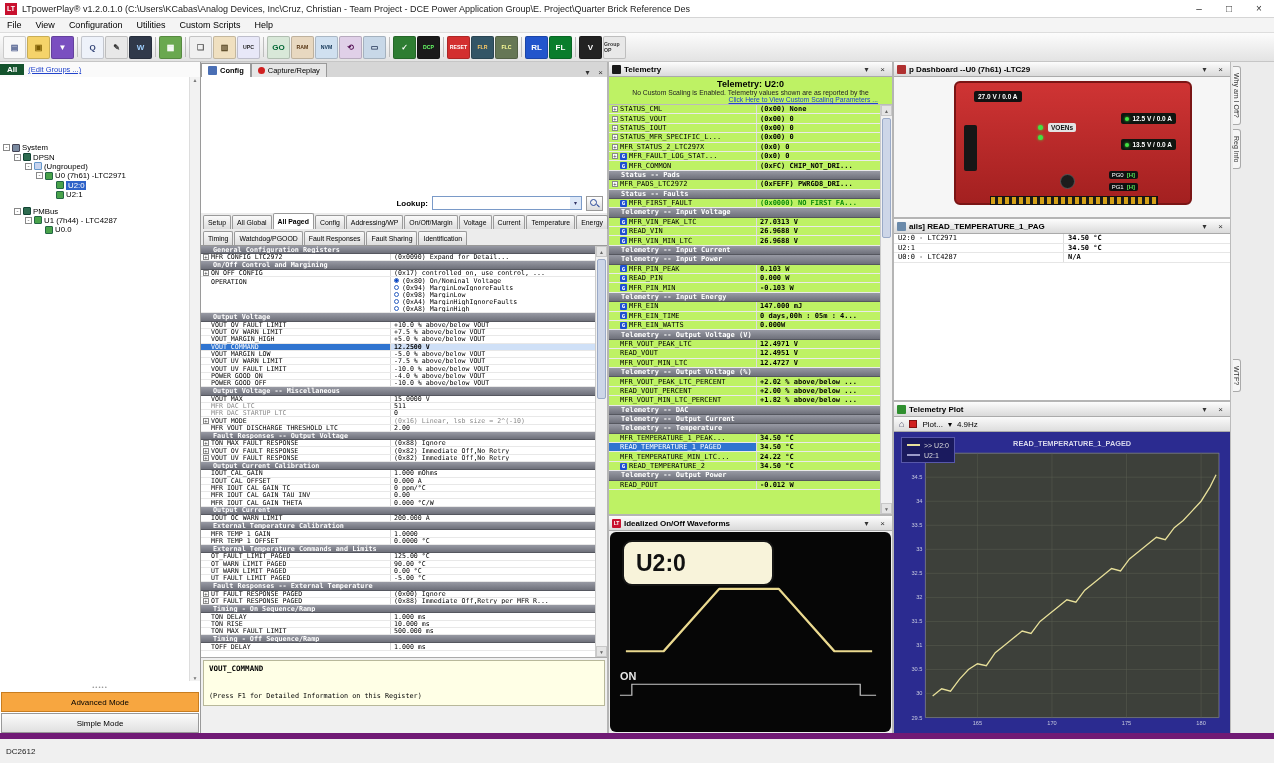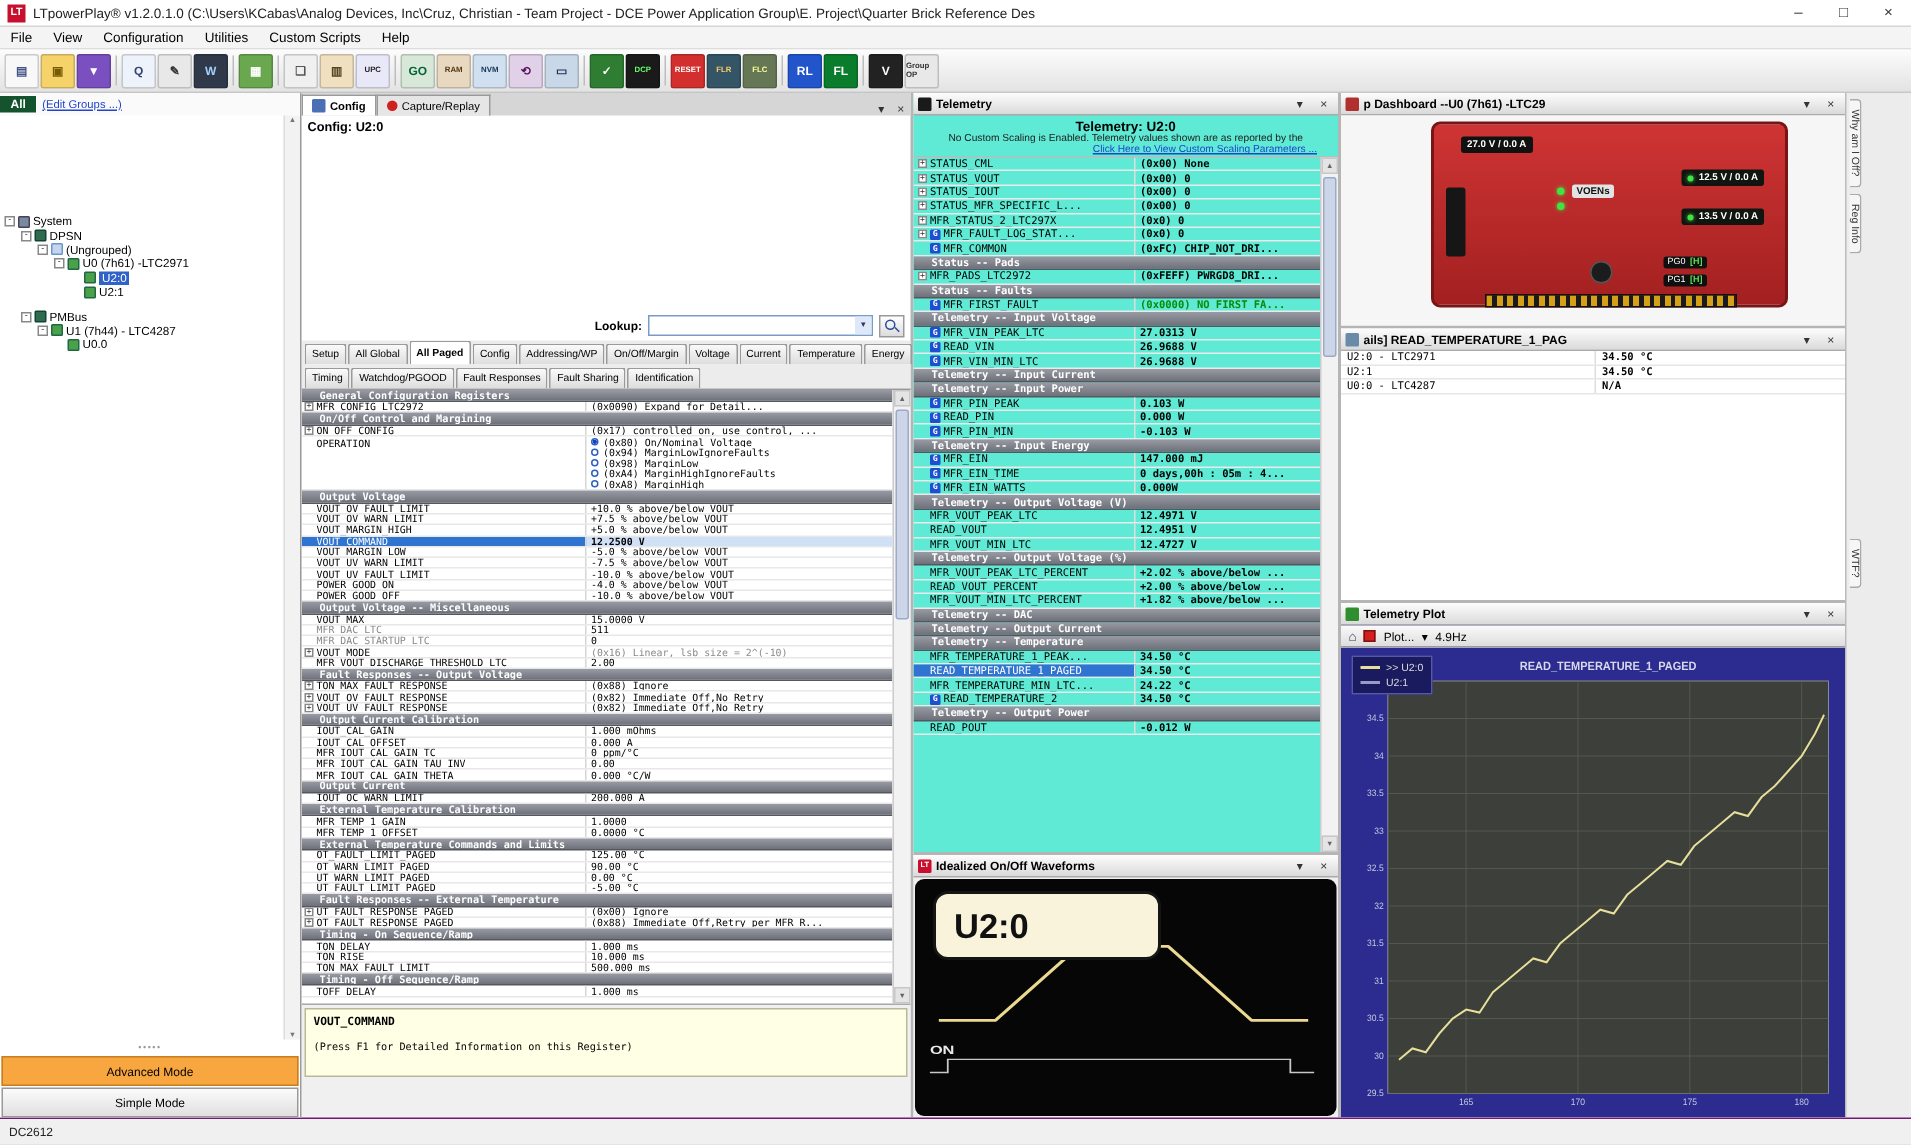--- a/index.html
+++ b/index.html
@@ -76,24 +76,24 @@
 .opt{height:7.3px;display:flex;align-items:center;gap:3px;padding-left:3px;white-space:nowrap;overflow:hidden;}
 .radio-dot{width:5px;height:5px;border-radius:50%;border:1px solid #2b5fc0;background:#fff;flex:none;}
 .radio-dot.on{background:radial-gradient(circle,#0a45c8 55%,#fff 75%);}
 .vscroll{width:12px;background:#f2f2f2;border-left:1px solid #ccc;display:flex;flex-direction:column;align-items:center;flex:none;}
 .vs-arrow{width:100%;height:11px;background:#e4e4e4;border:1px solid #c8c8c8;font-size:5px;color:#666;display:flex;align-items:center;justify-content:center;}
 .vs-thumb{width:9px;background:#cdd6e8;border:1px solid #9aaac8;border-radius:2px;margin-top:2px;}
 .vs-fill{flex:1;}
 .cfg-footer{height:76px;background:#f0f0f0;border-top:1px solid #aaa;padding:2px;flex:none;}
 .cfg-info{background:#ffffe6;border:1px solid #b8b89a;height:46px;padding:3px 5px;font-family:"DejaVu Sans Mono",monospace;}
 .cfg-info .t{font-size:7.5px;font-weight:bold;}
-.cfg-info .d{font-size:6.8px;margin-top:9px;}
+.cfg-info .d{font-size:6.8px;margin-top:19px;}
 
 .tele-col{width:285px;display:flex;flex-direction:column;border-right:2px solid #b5b5b5;}
-.tele-panel{height:506px;background:#5eead4;display:flex;flex-direction:column;}
+.tele-panel{height:452px;background:#bef264;display:flex;flex-direction:column;}
 .panel-titlebar{height:15px;background:linear-gradient(#fdfdfd,#dadada);border-bottom:1px solid #aaa;display:flex;align-items:center;gap:3px;font-size:8px;font-weight:bold;padding:0 3px;flex:none;white-space:nowrap;overflow:hidden;}
 .tele-title{font-size:9px;font-weight:bold;text-align:center;margin-top:2px;}
 .tele-sub{font-size:6.8px;text-align:center;color:#222;}
 .tele-link{font-size:6.8px;color:#2244cc;text-decoration:underline;text-align:right;padding-right:14px;}
 .tele-grid-wrap{flex:1;display:flex;overflow:hidden;border-top:1px solid #bbb;margin-top:1px;}
 .tele-grid{flex:1;overflow:hidden;font-family:"DejaVu Sans Mono",monospace;font-size:7px;}
 .trow{display:flex;height:9.4px;border-bottom:1px solid #eaeaea;}
 .trow .nc{width:148px;border-right:1px solid #ddd;display:flex;align-items:center;gap:2px;padding-left:3px;white-space:nowrap;overflow:hidden;}
 .trow .vc{flex:1;font-weight:bold;display:flex;align-items:center;padding-left:3px;white-space:nowrap;overflow:hidden;}
 .trow.sel .nc{background:#2f74d0;color:#fff;}
@@ -135,21 +135,21 @@
 .home-ic{font-size:9px;color:#335;}
 .stop-ic{width:8px;height:8px;background:#d02020;border:1px solid #801010;flex:none;}
 .plot-body{flex:1;position:relative;overflow:hidden;}
 #plot-svg{position:absolute;inset:0;width:100%;height:100%;}
 .plot-legend{position:absolute;left:7px;top:5px;background:#1a1a5e;border:1px solid #5858aa;padding:2px 5px;z-index:2;}
 .leg-row{display:flex;align-items:center;gap:4px;height:10px;font-size:7px;color:#ddd;}
 .leg-line{width:13px;height:2px;flex:none;}
 
 .side-strip{width:12px;background:#ececec;border-left:1px solid #bbb;display:flex;flex-direction:column;align-items:center;overflow:hidden;}
 .vtab{writing-mode:vertical-rl;font-size:7px;color:#333;background:#f6f6f6;border:1px solid #aaa;border-left:none;border-radius:0 3px 3px 0;padding:6px 0;margin-top:4px;white-space:nowrap;}
-.statusbar{height:18px;background:#f0f0f0;border-top:1px solid #701a75;display:flex;align-items:center;font-size:8px;padding-left:6px;color:#222;flex:none;}
+.statusbar{height:30px;background:#f0f0f0;border-top:6px solid #701a75;display:flex;align-items:center;font-size:8px;padding-left:6px;color:#222;flex:none;}
 </style>
 </head>
 <body>
 
 <div class="app">
   <div class="titlebar">
     <div class="app-logo">LT</div>
     <div class="title-text">LTpowerPlay® v1.2.0.1.0 (C:\Users\KCabas\Analog Devices, Inc\Cruz, Christian - Team Project - DCE Power Application Group\E. Project\Quarter Brick Reference Des</div>
     <div class="win-btns">
       <span>–</span>
@@ -271,21 +271,20 @@
           <span>Config</span>
         </div>
         <div class="ptab">
           <span class="dot-red"></span>
           <span>Capture/Replay</span>
         </div>
         <span class="grow"></span>
         <span class="pt-btn">▾</span>
         <span class="pt-btn">×</span>
       </div>
-      <div class="config-title">Config: U2:0</div>
       <div class="cfg-spacer"></div>
       <div class="lookup-row">
         <span class="lookup-label">Lookup:</span>
         <span class="lookup-box">
             <span class="lookup-dd">▾</span>
           </span>
         <span class="search-btn">
             <span class="mag"></span>
           </span>
       </div>

